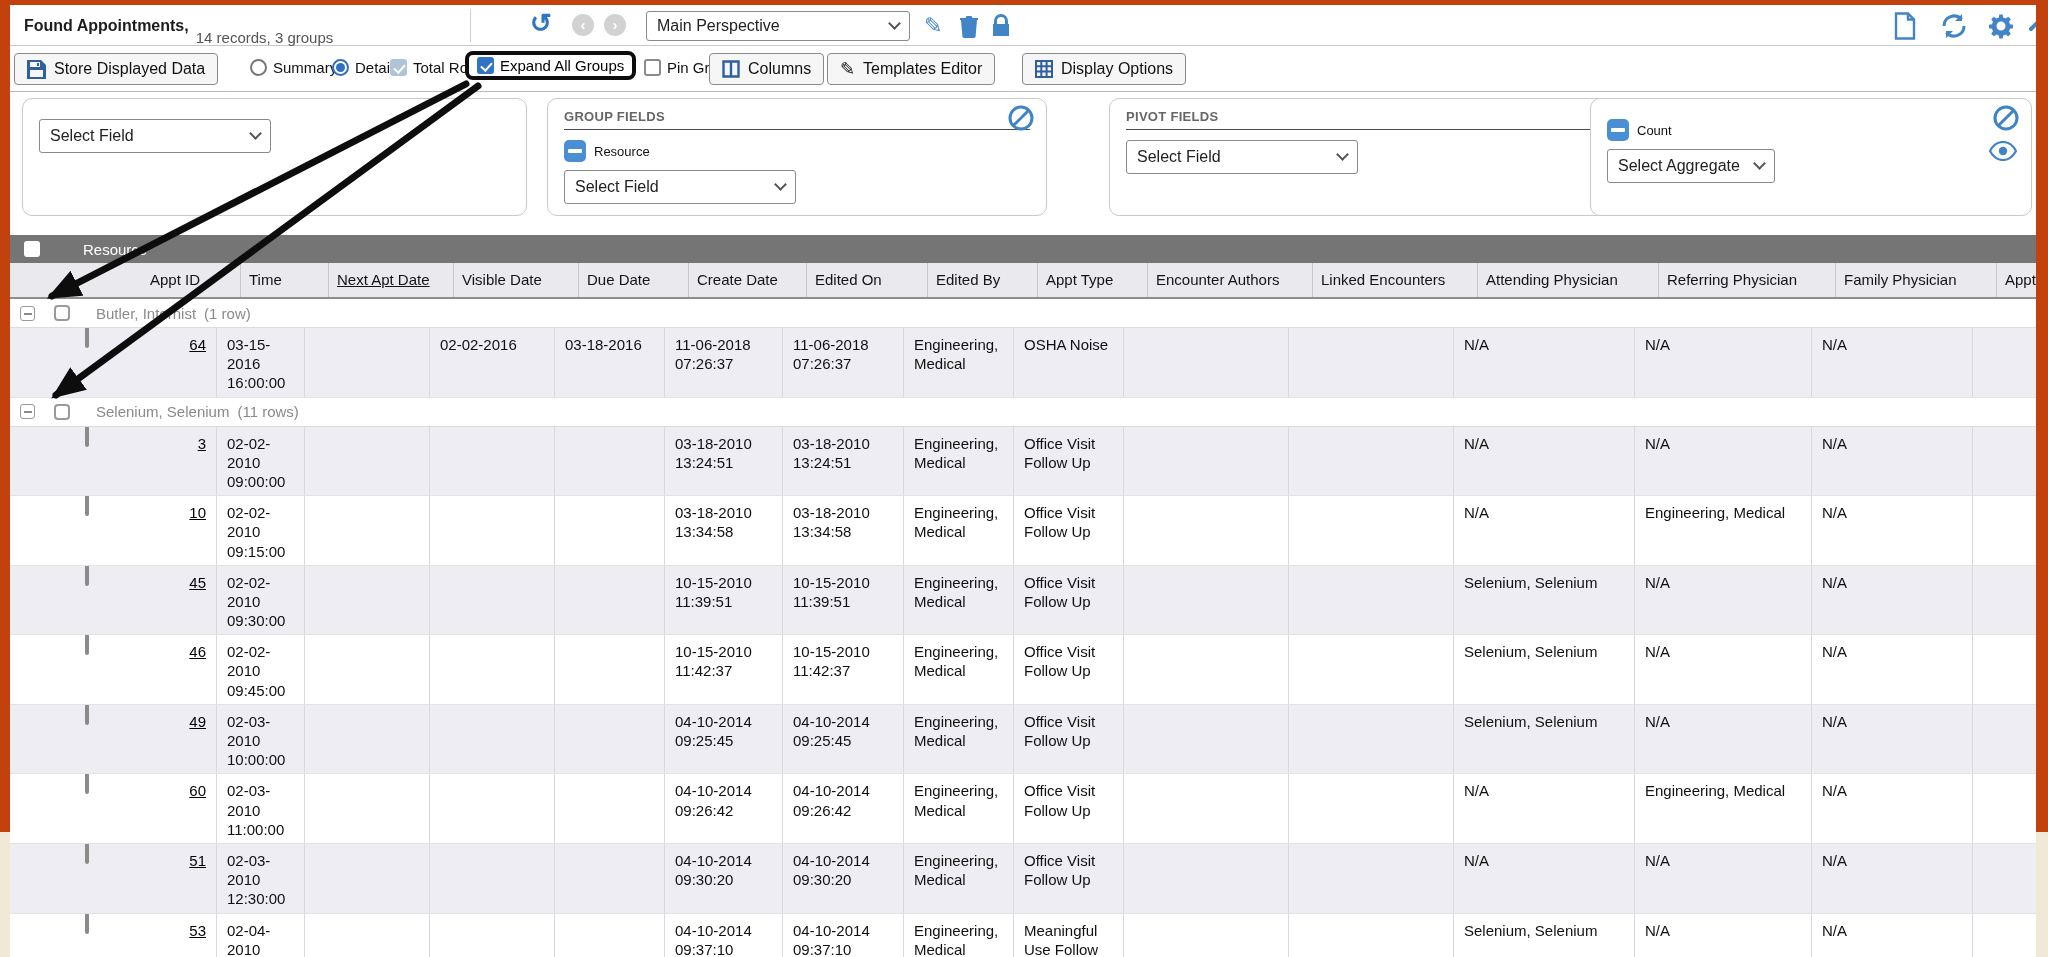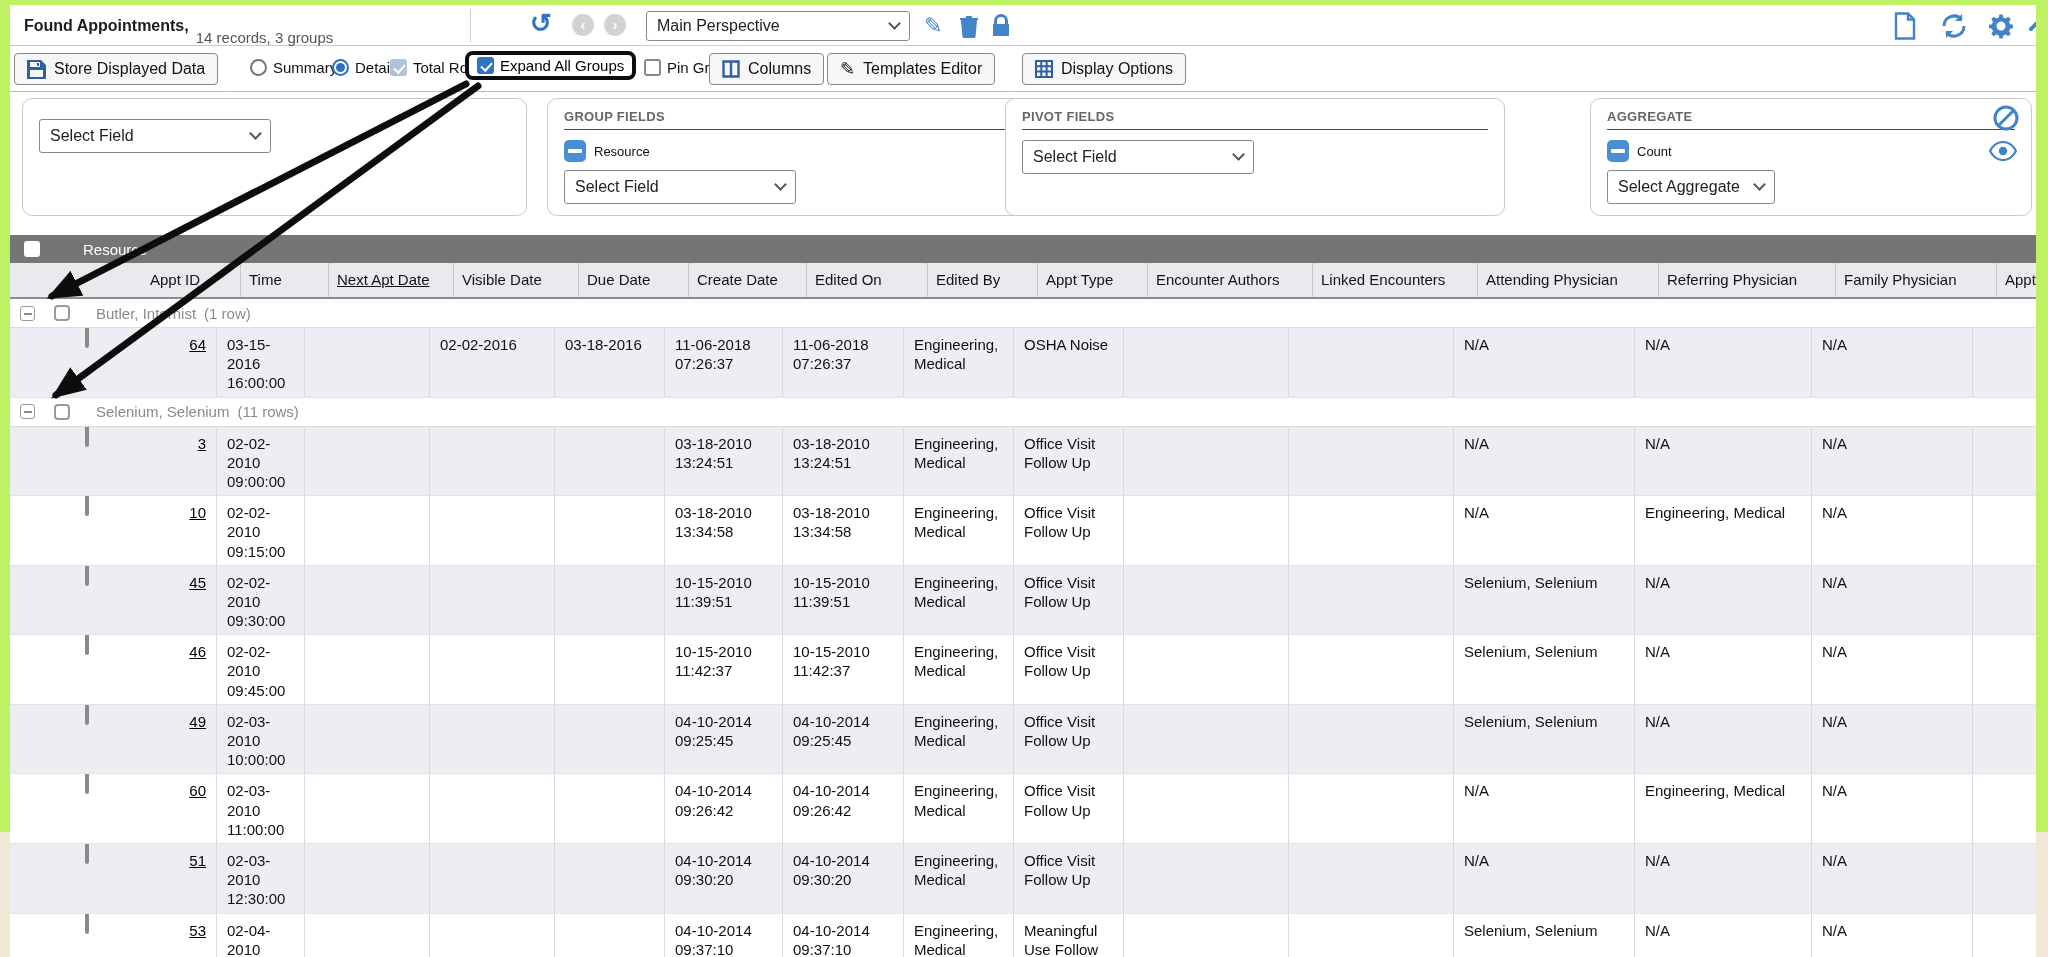--- a/index.html
+++ b/index.html
@@ -1,18 +1,18 @@
 <!DOCTYPE html>
 <html><head>
 <meta charset="utf-8">
 <style>
   * { margin:0; padding:0; box-sizing:border-box; }
   html,body { width:2048px; height:957px; overflow:hidden; }
   body { font-family:"Liberation Sans", sans-serif; background:#f0e9d6; }
-  #page { position:relative; width:2048px; height:832px; background:#bef264; }
+  #page { position:relative; width:2048px; height:832px; background:#c2410c; }
   #content { position:absolute; left:10px; top:5px; width:2026px; height:952px; background:#ffffff; overflow:hidden; }
 
   
   .topbar { position:absolute; left:0; top:0; width:100%; height:41px; background:#fff; border-bottom:1px solid #c9c9c9; }
   .titlewrap { position:absolute; left:14px; top:0; height:41px; display:flex; align-items:center; gap:7px; }
   .title { font-size:16px; font-weight:bold; color:#1c1c1c; }
   .subtitle { font-size:15px; color:#555;margin-top:23px; }
   .vdiv { position:absolute; top:4px; width:1px; height:33px; background:#cfcfcf; }
   .undo { position:absolute; left:520px; top:3px; font-size:26px; font-weight:bold; color:#2e75c4; cursor:pointer; }
   .navcirc { position:absolute; top:9px; width:22px; height:22px; border-radius:50%; background:#d2d2d2; color:#fff; font-size:15px; font-weight:bold; text-align:center; line-height:21px; }
@@ -197,29 +197,28 @@
         </span>
         <div class="chip">
           <span class="minus-sq"></span>
           <span class="chiplabel">Resource</span>
         </div>
         <div class="selectbox psel" style="margin-top:8px;">
           <span>Select Field</span>
           <span class="chev"></span>
         </div>
       </div>
-      <div class="panel" style="left:995px; width:500px;">
+      <div class="panel" style="left:1099px; width:500px;">
         <div class="ptitle">PIVOT FIELDS</div>
         <div class="selectbox psel">
           <span>Select Field</span>
           <span class="chev"></span>
         </div>
       </div>
       <div class="panel" style="left:1580px; width:442px;">
-        <div class="ptitle">AGGREGATE</div>
         <span class="ban">
           <svg class="ic" width="26" height="26" viewBox="0 0 26 26">
               <circle cx="13" cy="13" r="11" fill="none" stroke="#3f83c9" stroke-width="3"></circle>
               <path stroke="#3f83c9" stroke-width="3" d="M5.5 20.5 20.5 5.5"></path>
             </svg>
         </span>
         <div class="chip">
           <span class="minus-sq"></span>
           <span class="chiplabel">Count</span>
         </div>

